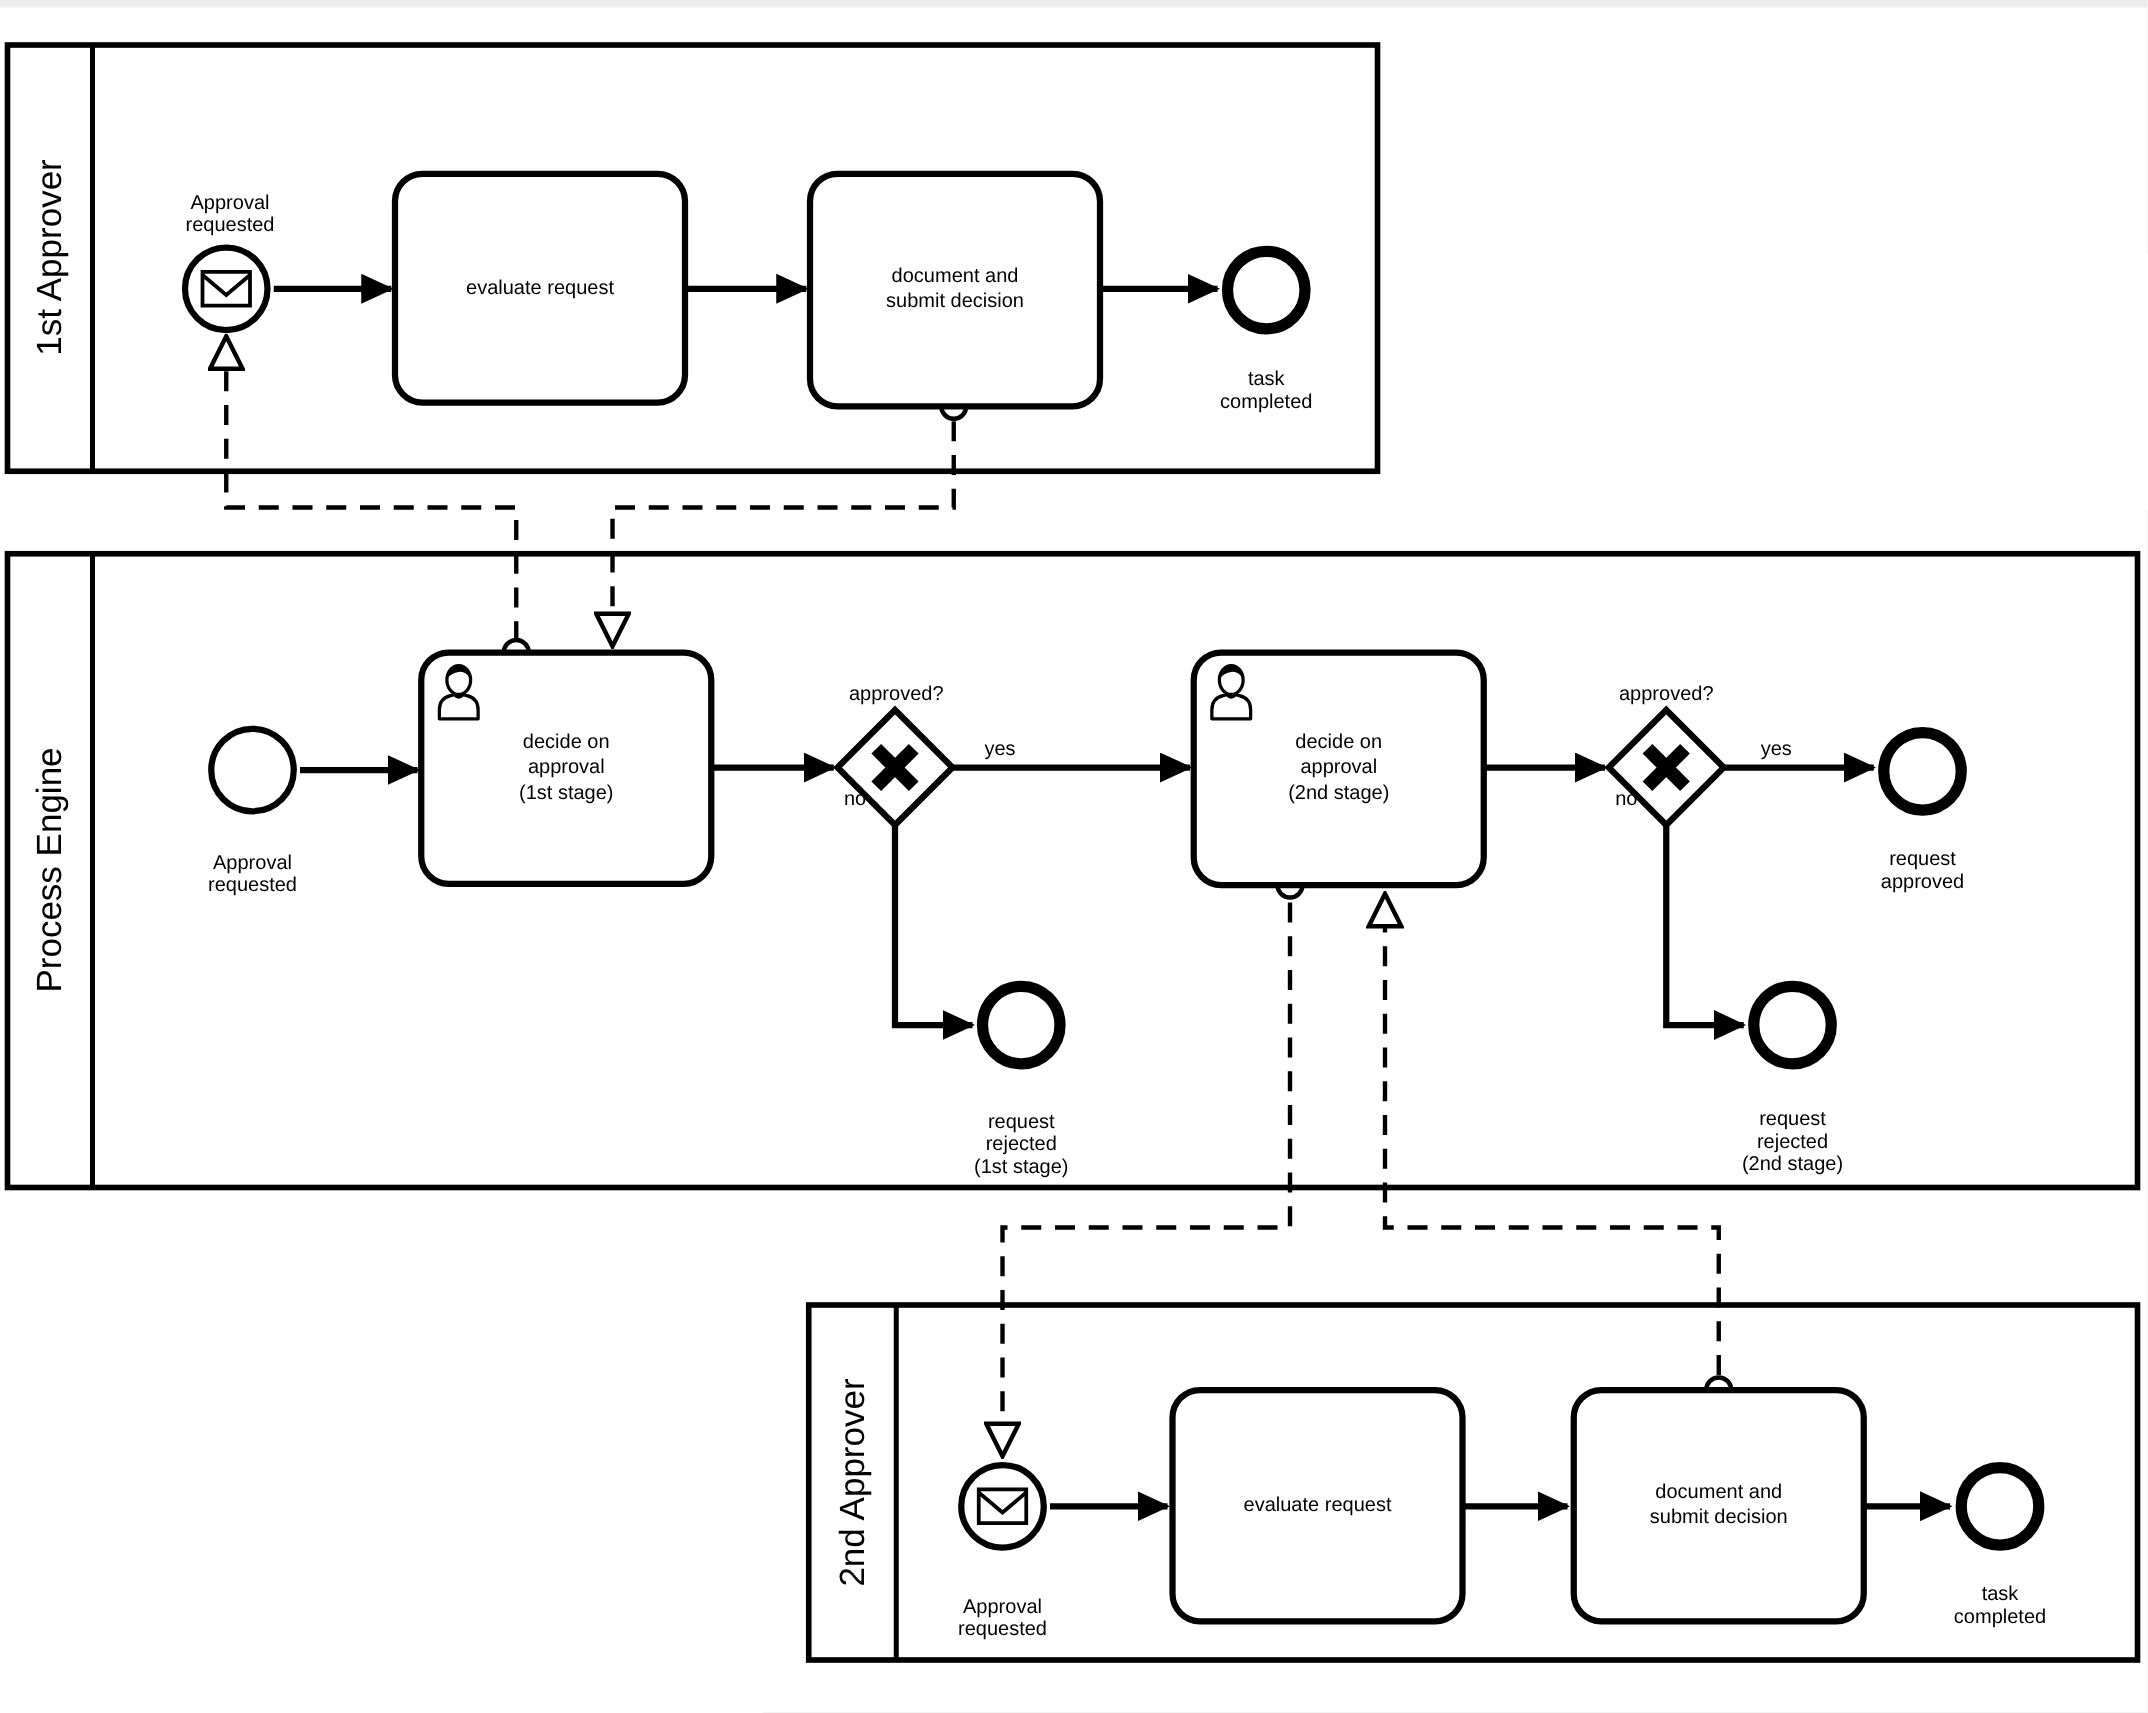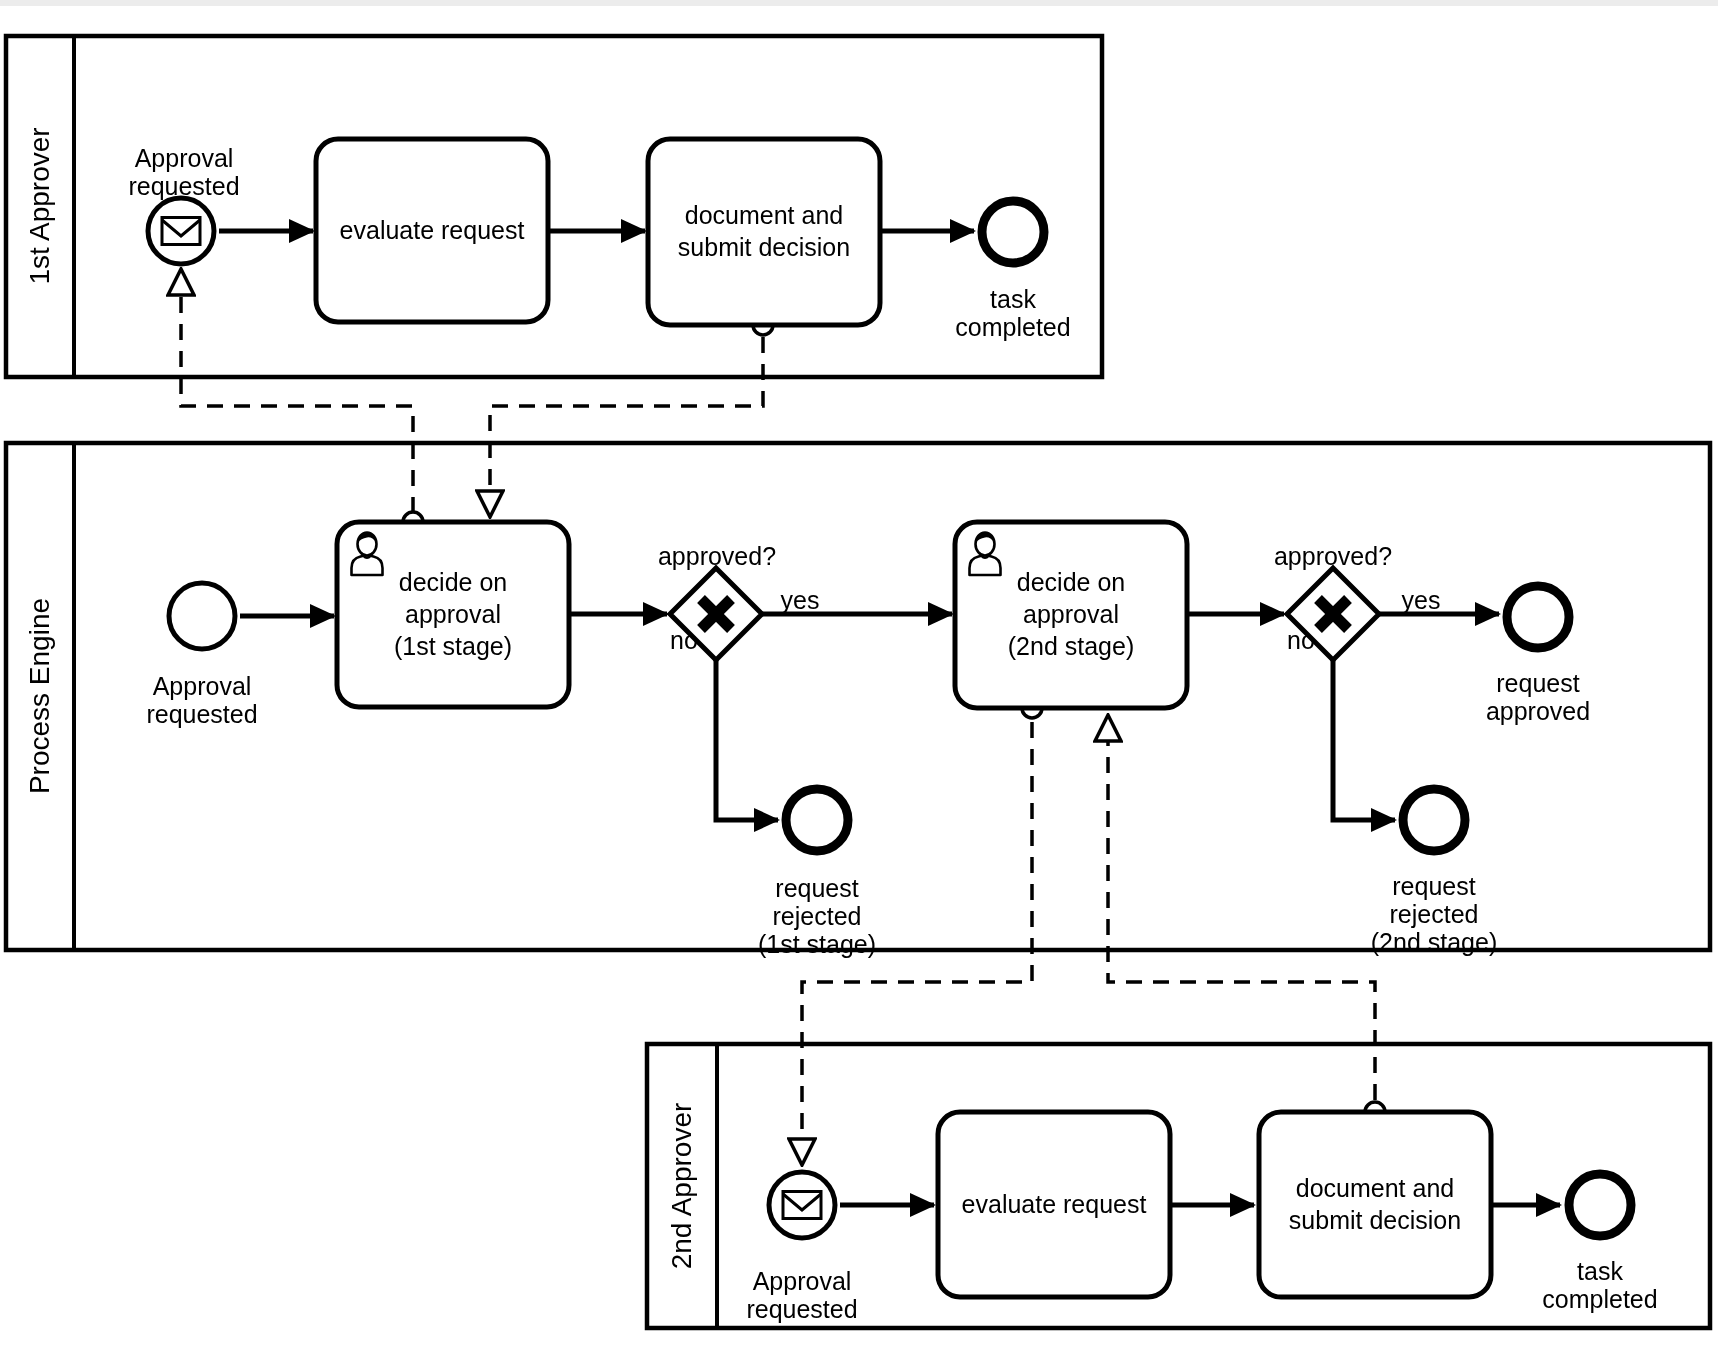--- a/index.html
+++ b/index.html
@@ -1,21 +1,21 @@
 <!DOCTYPE html>
 <html><head>
 <meta charset="utf-8">
 <style>
   html,body{margin:0;padding:0;background:#ececec;}
   .canvas{position:relative;width:1718px;height:1370px;background:#ffffff;overflow:hidden;
           font-family:"Liberation Sans","DejaVu Sans",sans-serif;color:#000;}
   .edge-top{position:absolute;left:0;top:0;width:1718px;height:6px;background:#ececec;}
   svg.layer{position:absolute;left:0;top:0;}
   .lbl{position:absolute;transform:translate(-50%,-50%);text-align:center;
-       white-space:pre-line;font-size:25px;line-height:1.12;color:#000;}
+       white-space:pre-line;font-size:16px;line-height:1.12;color:#000;}
   .lbl.task{line-height:1.27;}
   .lbl.lane{transform:translate(-50%,-50%) rotate(-90deg);font-size:28px;white-space:nowrap;line-height:1;}
   .shape{fill:#fff;stroke:#000;}
 </style>
 </head>
 <body>
 
 <div class="canvas">
 
   <svg class="layer" width="1718" height="1370" viewBox="0 0 1718 1370">

